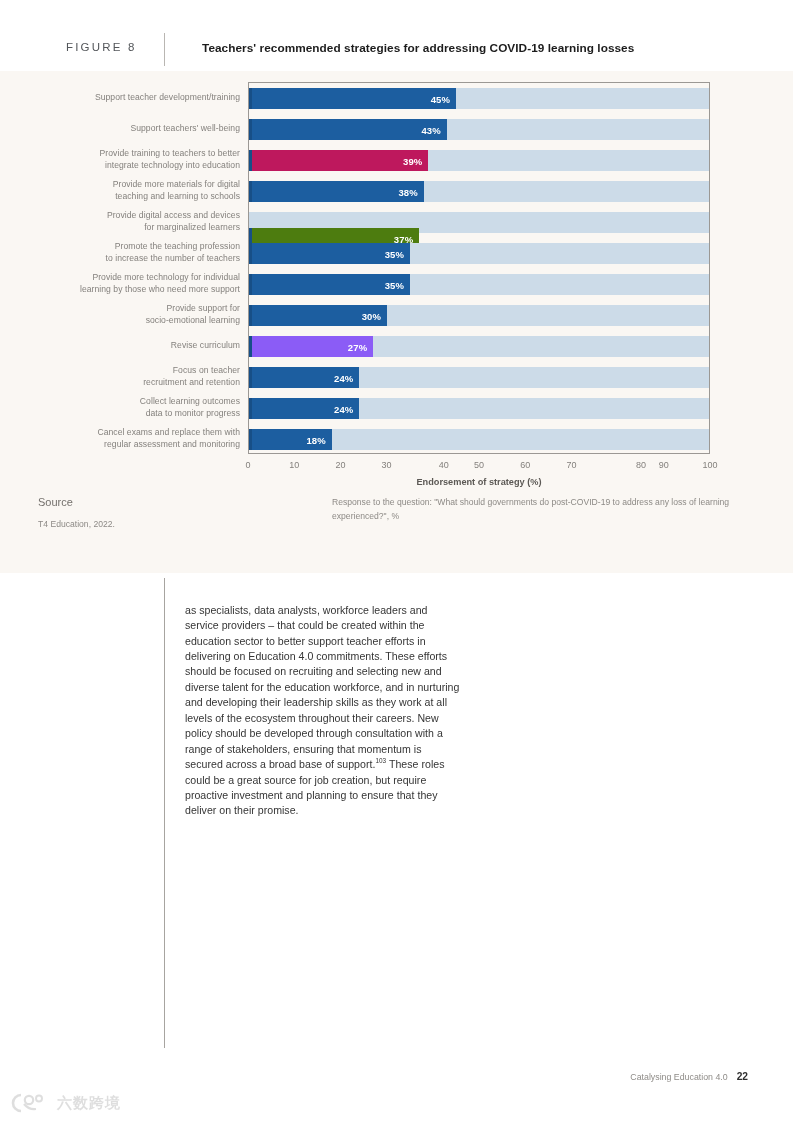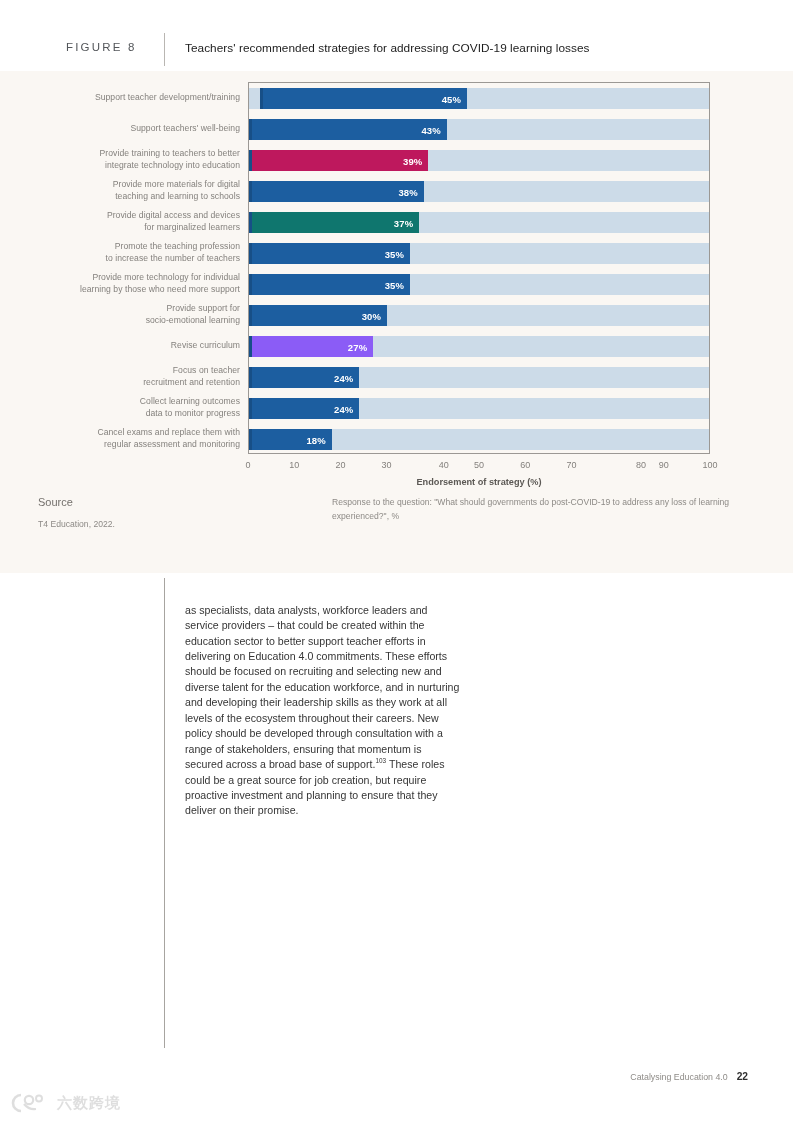--- a/index.html
+++ b/index.html
@@ -37,24 +37,24 @@
   #header-divider {
     position: absolute;
     left: 164px;
     top: 33px;
     width: 1px;
     height: 33px;
     background: #b9b6b2;
   }
   #figure-title {
     position: absolute;
-    left: 185px;
+    left: 202px;
     top: 41px;
     font-size: 11.8px;
-    font-weight: normal;
+    font-weight: bold;
     color: #1c1c1c;
     letter-spacing: 0.05px;
     white-space: nowrap;
   }
 
   
   #figure-panel {
     position: absolute;
     left: 0;
     top: 71px;
@@ -311,21 +311,21 @@
         </div>
         <div class="cat-label" style="top: 345.1px;">
           <div>Cancel exams and replace them with</div>
           <div>regular assessment and monitoring</div>
         </div>
       </div>
 
     <div id="plot-area">
         <div class="bar-row" style="top: 5px;">
           <div class="bar-track"></div>
-          <div class="bar-fill" style="width: 45%; background: rgb(28, 94, 160); margin-left: 11px;">
+          <div class="bar-fill" style="width: 45%; background: rgb(28, 94, 160);">
             <span class="bar-value">45%</span>
           </div>
         </div>
         <div class="bar-row" style="top: 36px;">
           <div class="bar-track"></div>
           <div class="bar-fill" style="width: 43%; background: rgb(28, 94, 160);">
             <span class="bar-value">43%</span>
           </div>
         </div>
         <div class="bar-row" style="top: 67px;">
@@ -335,21 +335,21 @@
           </div>
         </div>
         <div class="bar-row" style="top: 98px;">
           <div class="bar-track"></div>
           <div class="bar-fill" style="width: 38%; background: rgb(28, 94, 160);">
             <span class="bar-value">38%</span>
           </div>
         </div>
         <div class="bar-row" style="top: 129px;">
           <div class="bar-track"></div>
-          <div class="bar-fill" style="width: 37%; background: #0f766e;">
+          <div class="bar-fill" style="width: 37%; background: #4d7c0f; margin-top: 16px;">
             <span class="bar-value">37%</span>
           </div>
         </div>
         <div class="bar-row" style="top: 160px;">
           <div class="bar-track"></div>
           <div class="bar-fill" style="width: 35%; background: rgb(28, 94, 160);">
             <span class="bar-value">35%</span>
           </div>
         </div>
         <div class="bar-row" style="top: 191px;">

